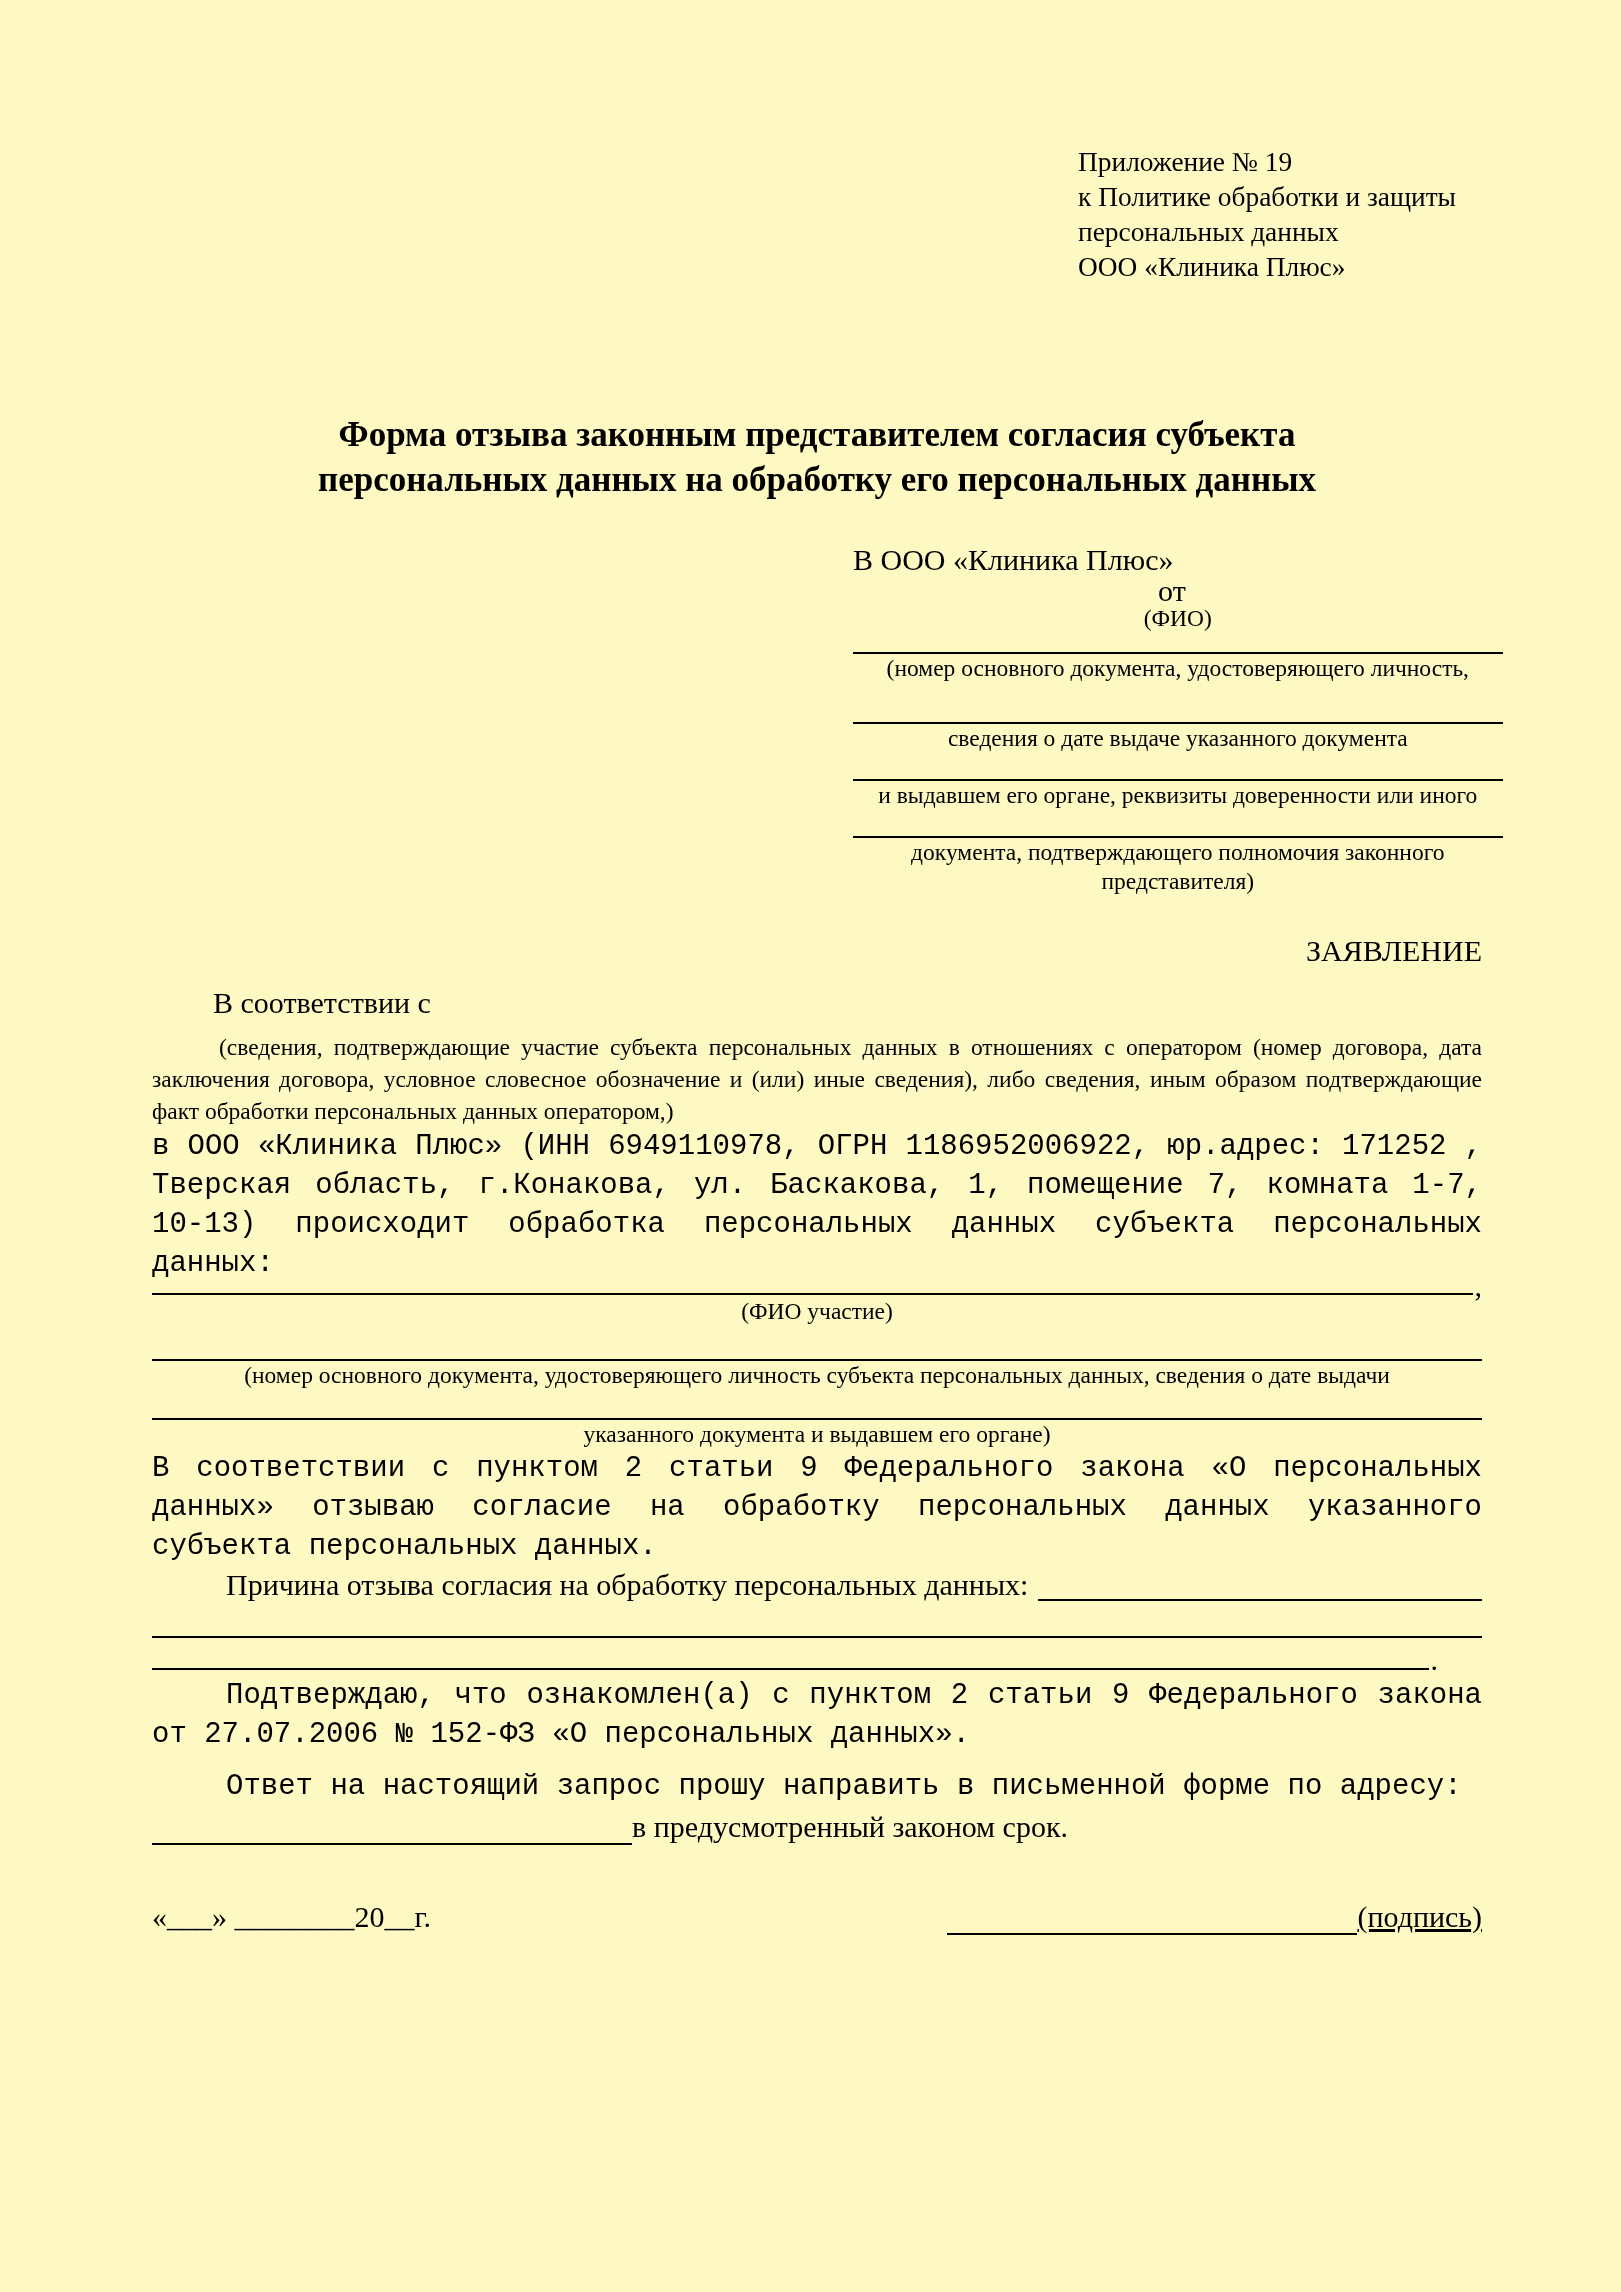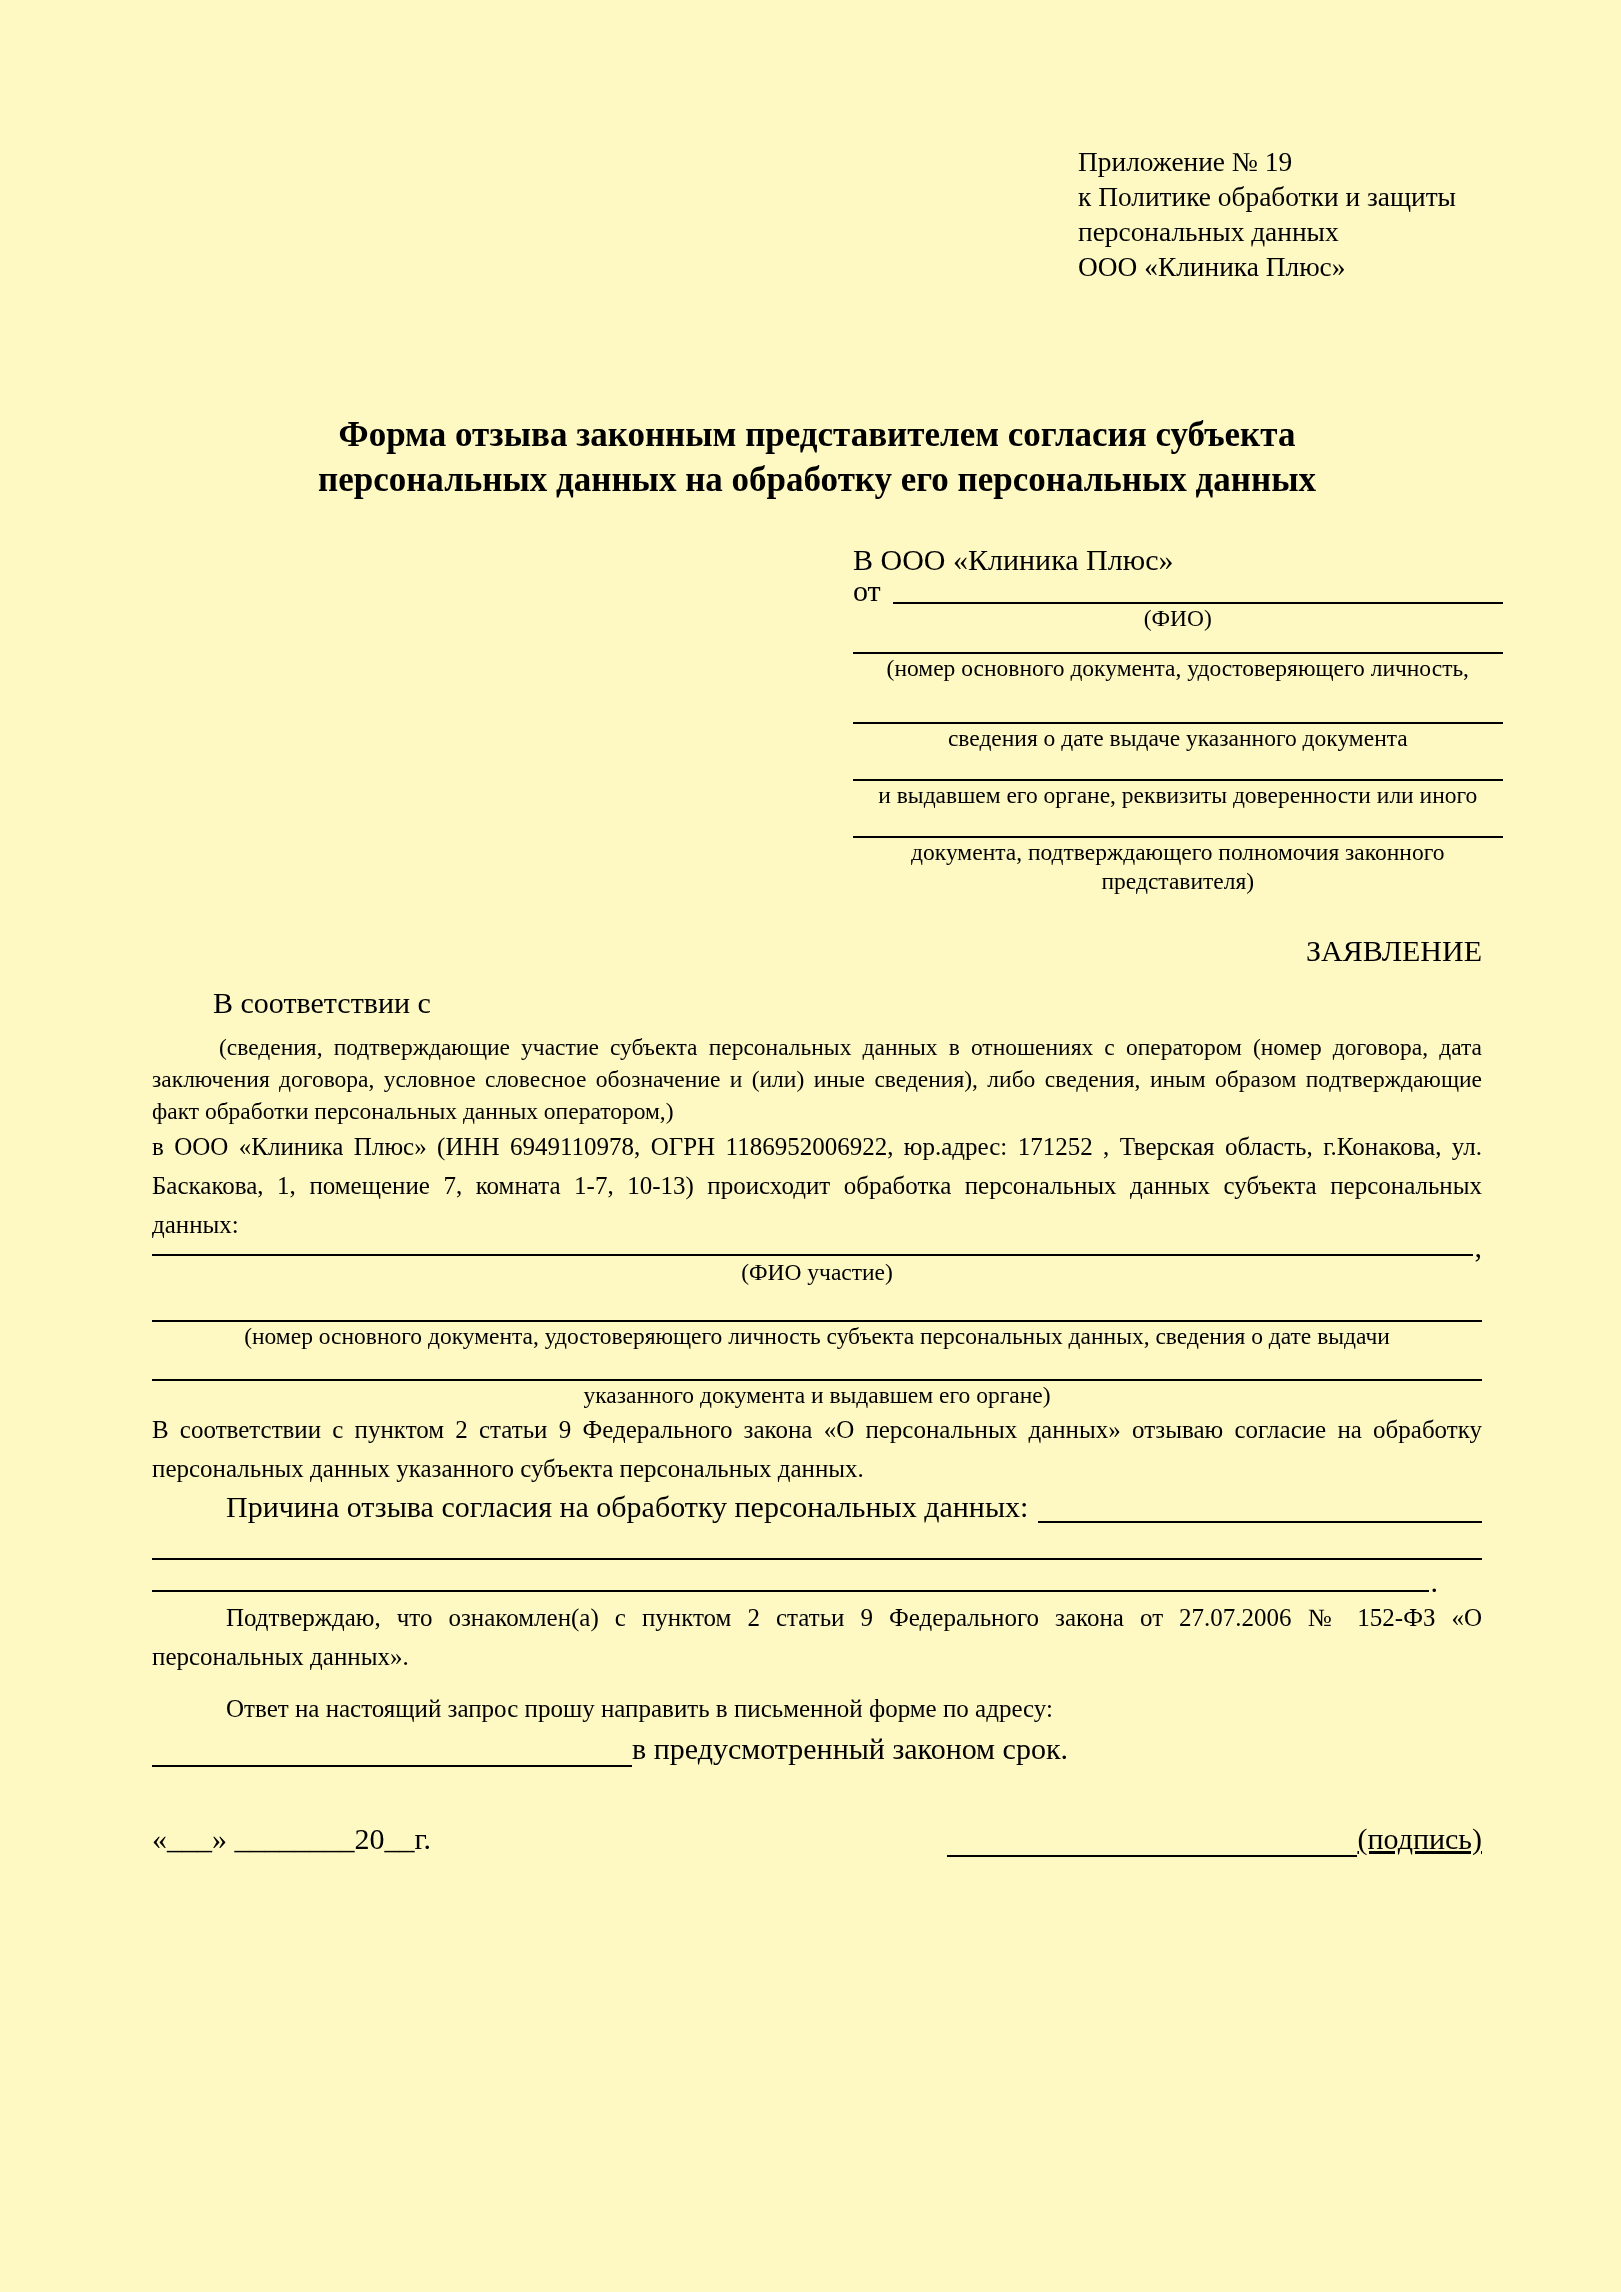--- a/index.html
+++ b/index.html
@@ -18,32 +18,32 @@
   
   .doc-title {
     margin-top:127px;
     padding:0 127px;
     text-align:center;
     font-weight:bold;
     font-size:35px; line-height:45px;
   }
   
   .addressee { margin-top:39px; margin-left:701px; margin-right:-20.6px; font-size:30px; line-height:37px; }
-  .addr-from { display:flex; align-items:center; height:25.5px; }
+  .addr-from { display:flex; align-items:center; height:25.5px;flex-direction:column; }
   .addr-from .lbl { padding-right:11.8px; line-height:25.5px; }
   .fill { flex:1 1 auto; border-bottom:2px solid #000; height:100%; }
   .caption { font-size:23.5px; line-height:29px; text-align:center; }
   .blank { border-bottom:2px solid #000; }
   .bl-a { height:21.6px; } .bl-b { height:41px; } .bl-c { height:28px; }
   
   .h-statement { margin-top:35px; text-align:right; font-size:30px; line-height:39px; }
   .intro { margin-top:16px; display:flex; align-items:flex-start; height:35px; font-size:30px;flex-direction:column; }
   .intro .lbl { padding-left:61px; padding-right:9.8px; white-space:nowrap; line-height:33px; }
   .note { margin-top:9.8px; font-size:23.5px; line-height:32px; text-align:justify; text-indent:67px; }
-  .para { font-size:25px; line-height:39px; text-align:justify; }
+  .para { font-size:29px; line-height:39px; text-align:justify;font-family:Liberation Mono, monospace; }
   .para.ind { text-indent:74px; }
   .row-line { display:flex; align-items:flex-end; font-size:30px; }
   .row-comma { height:11.8px; }
   .row-comma .mark { line-height:17.6px; padding-left:2px; }
   .cap-block { margin-top:2px; }
   .bl-d { height:35px; } .bl-e { height:30px; } .bl-f { height:37px; }
   .reason-row { height:35px; margin-top:0; }
   .reason-row .lbl { padding-left:74px; padding-right:9.8px; white-space:nowrap; line-height:33px; }
   .row-dot { height:32px; margin-right:44px; }
   .row-dot .mark { line-height:19.6px; padding-left:2px; }

